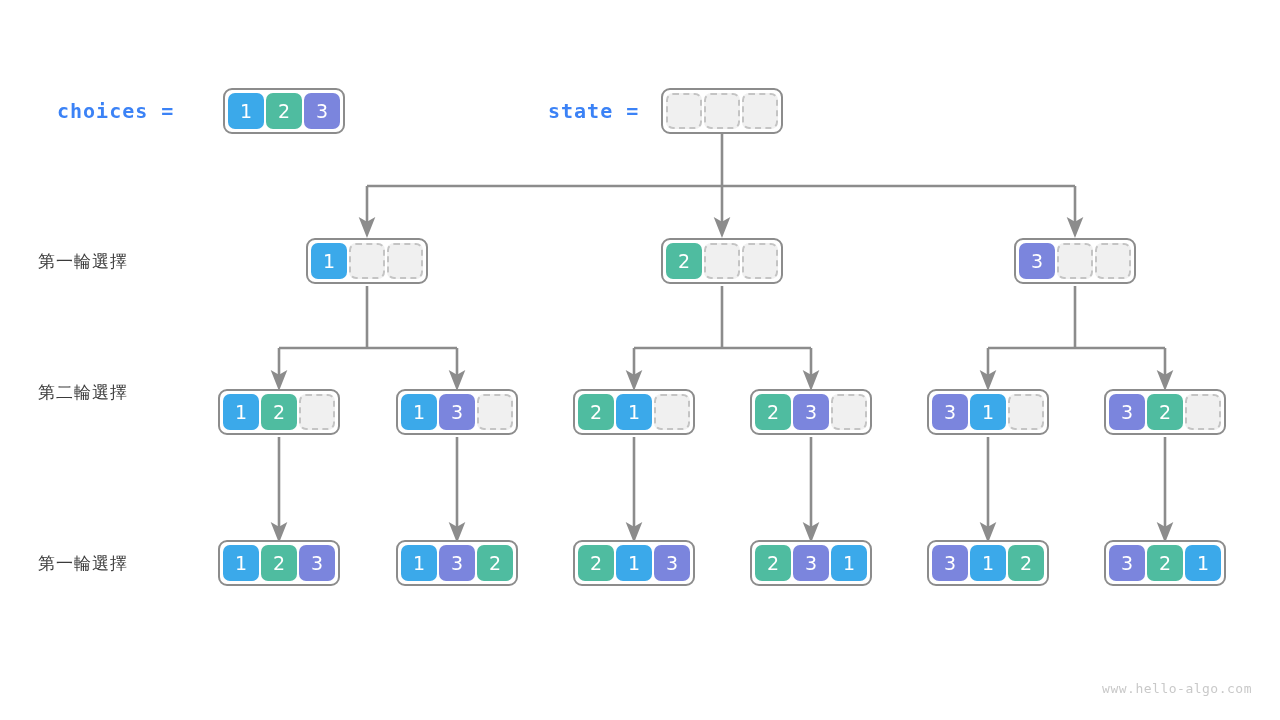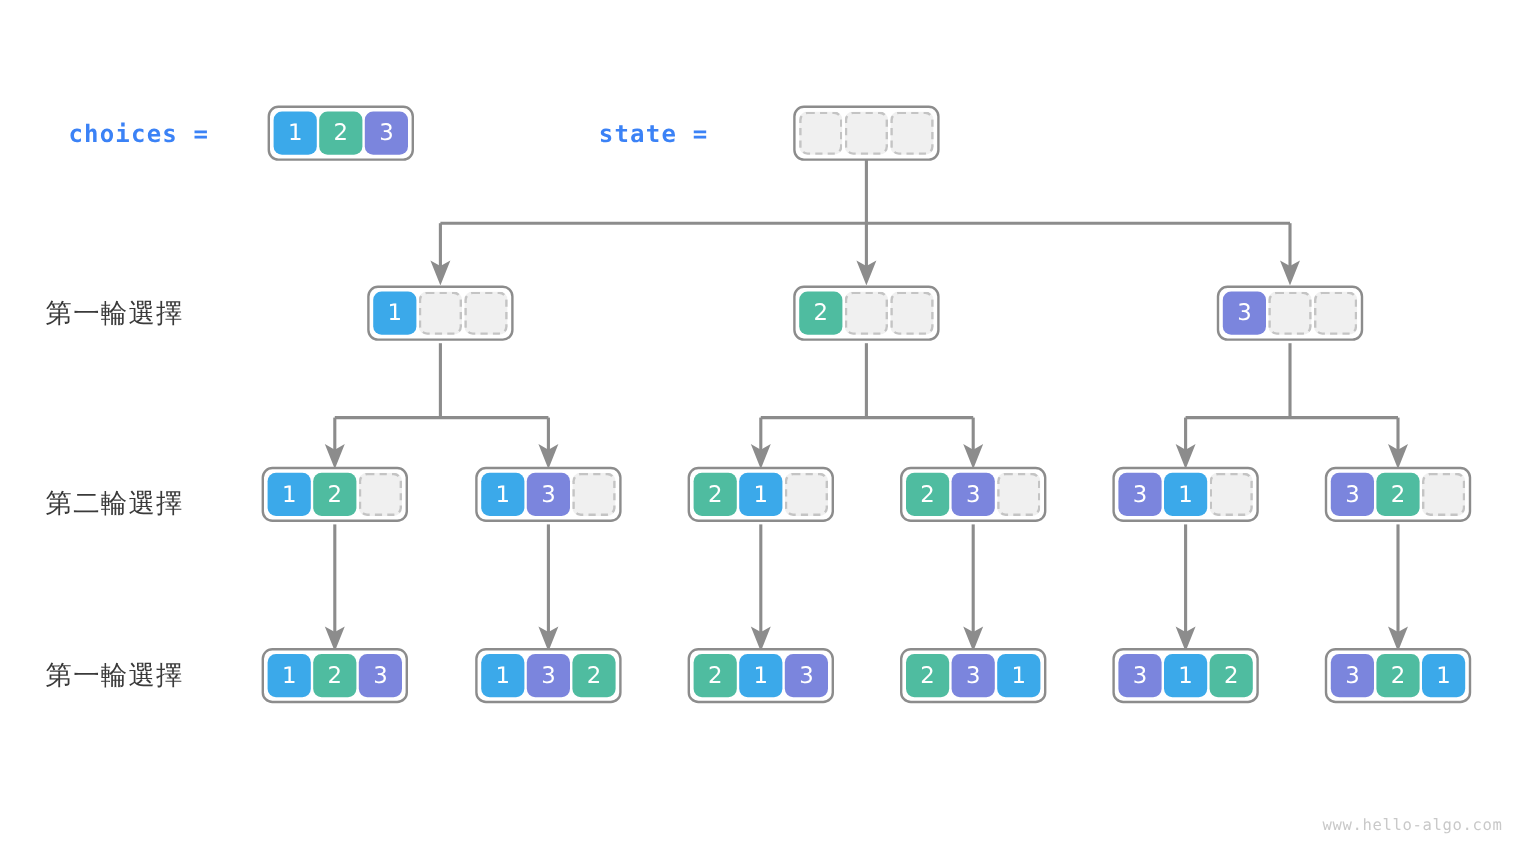--- a/index.html
+++ b/index.html
@@ -38,21 +38,21 @@
     font-weight: bold;
     font-size: 20px;
     color: #3b82f6;
     letter-spacing: 1px;
     white-space: nowrap;
     transform: translateY(-50%);
   }
   .row-label {
     position: absolute;
     font-family: "DejaVu Sans", sans-serif;
-    font-size: 22px;
+    font-size: 17px;
     color: #3a3a3a;
     white-space: nowrap;
     transform: translateY(-50%);
     letter-spacing: 1px;
   }
   .watermark {
     position: absolute;
     right: 28px;
     bottom: 24px;
     font-family: "DejaVu Sans Mono", monospace;
@@ -141,30 +141,30 @@
   </svg>
 
   <div class="mono-label" style="left:57px; top:111px;">choices =</div>
 
   <div class="array" id="choices-array" style="left:284px; top:111px;">
       <div class="cell v1">1</div>
       <div class="cell v2">2</div>
       <div class="cell v3">3</div>
     </div>
 
-  <div class="mono-label" style="left:499px; top:111px;">state =</div>
+  <div class="mono-label" style="left:548px; top:111px;">state =</div>
 
   <div class="array" id="state-array" style="left:722px; top:111px;">
       <div class="cell empty"></div>
       <div class="cell empty"></div>
       <div class="cell empty"></div>
     </div>
 
   <div class="row-label" style="left:38px; top:261px;">第一輪選擇</div>
-  <div class="row-label" style="left:38px; top:420px;">第二輪選擇</div>
+  <div class="row-label" style="left:38px; top:392px;">第二輪選擇</div>
   <div class="row-label" style="left:38px; top:563px;">第一輪選擇</div>
 
   <div id="nodes-layer">
       <div class="array" style="left: 367px; top: 261px;">
         <div class="cell v1">1</div>
         <div class="cell empty"></div>
         <div class="cell empty"></div>
       </div>
       <div class="array" style="left: 722px; top: 261px;">
         <div class="cell v2">2</div>

